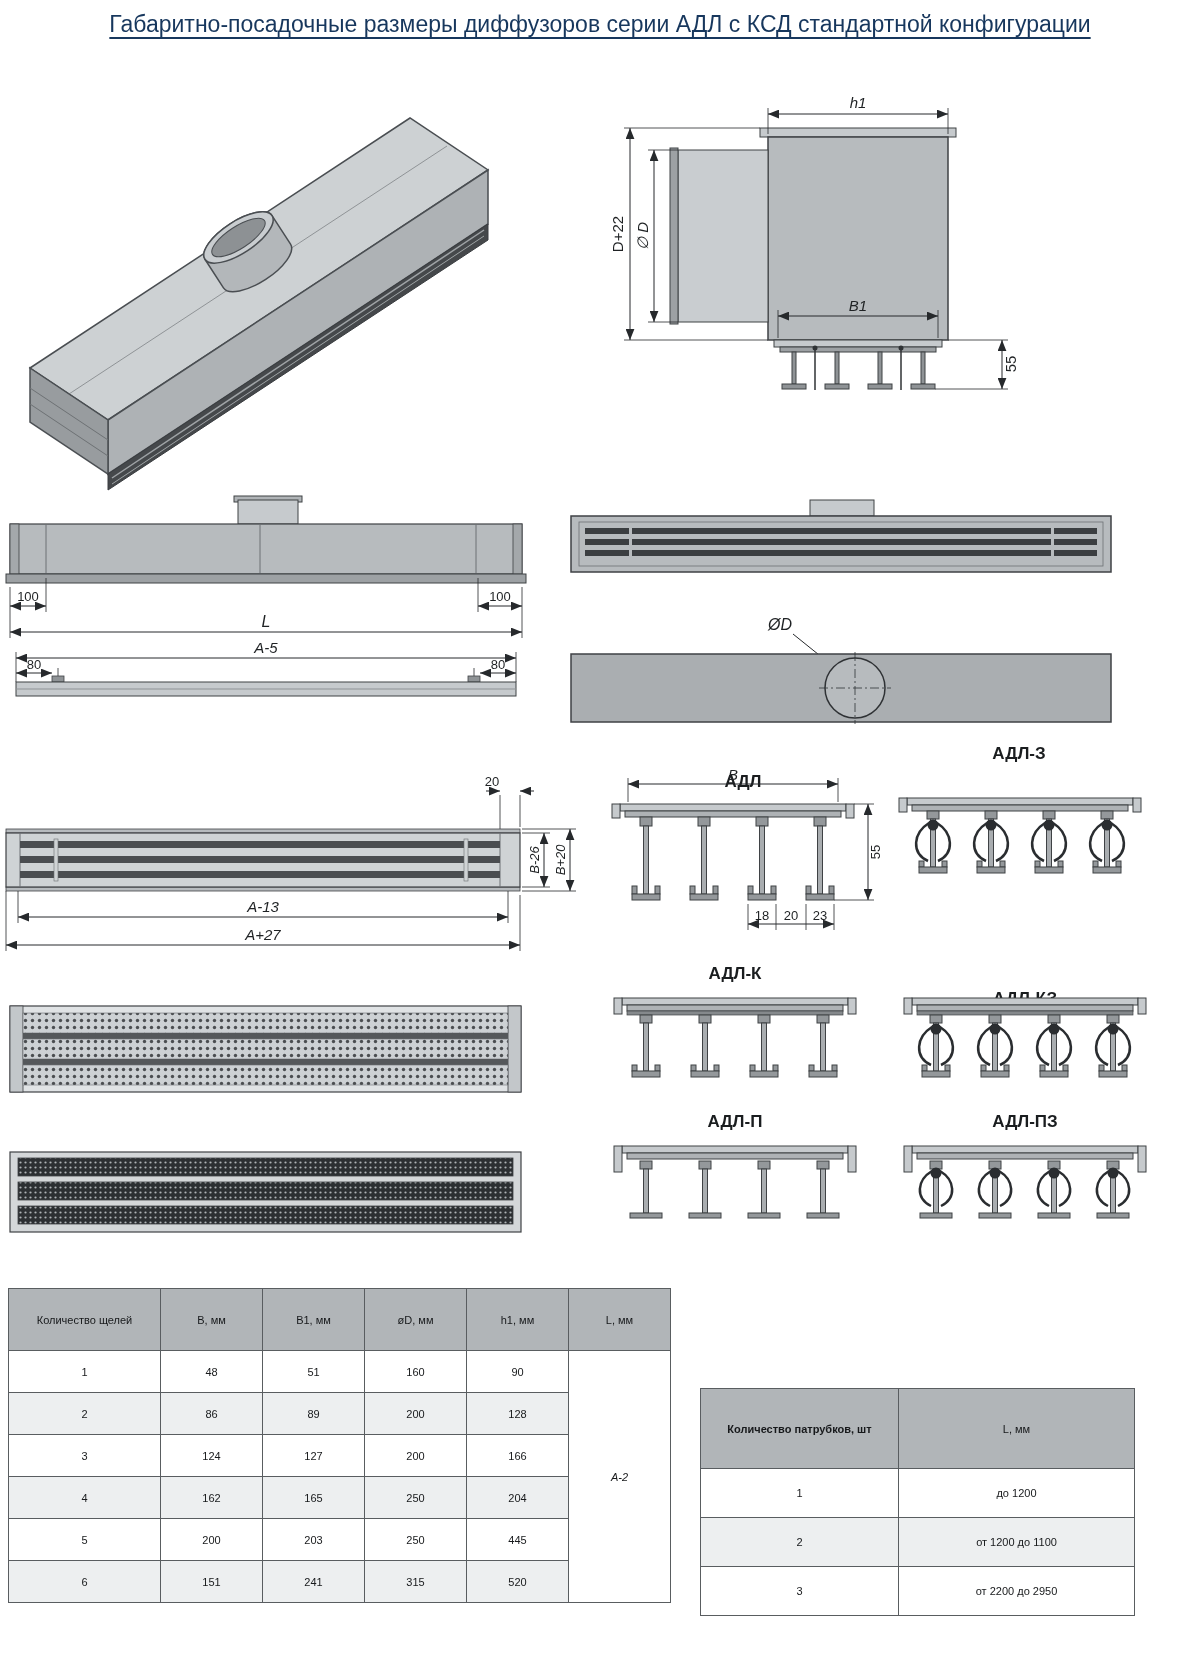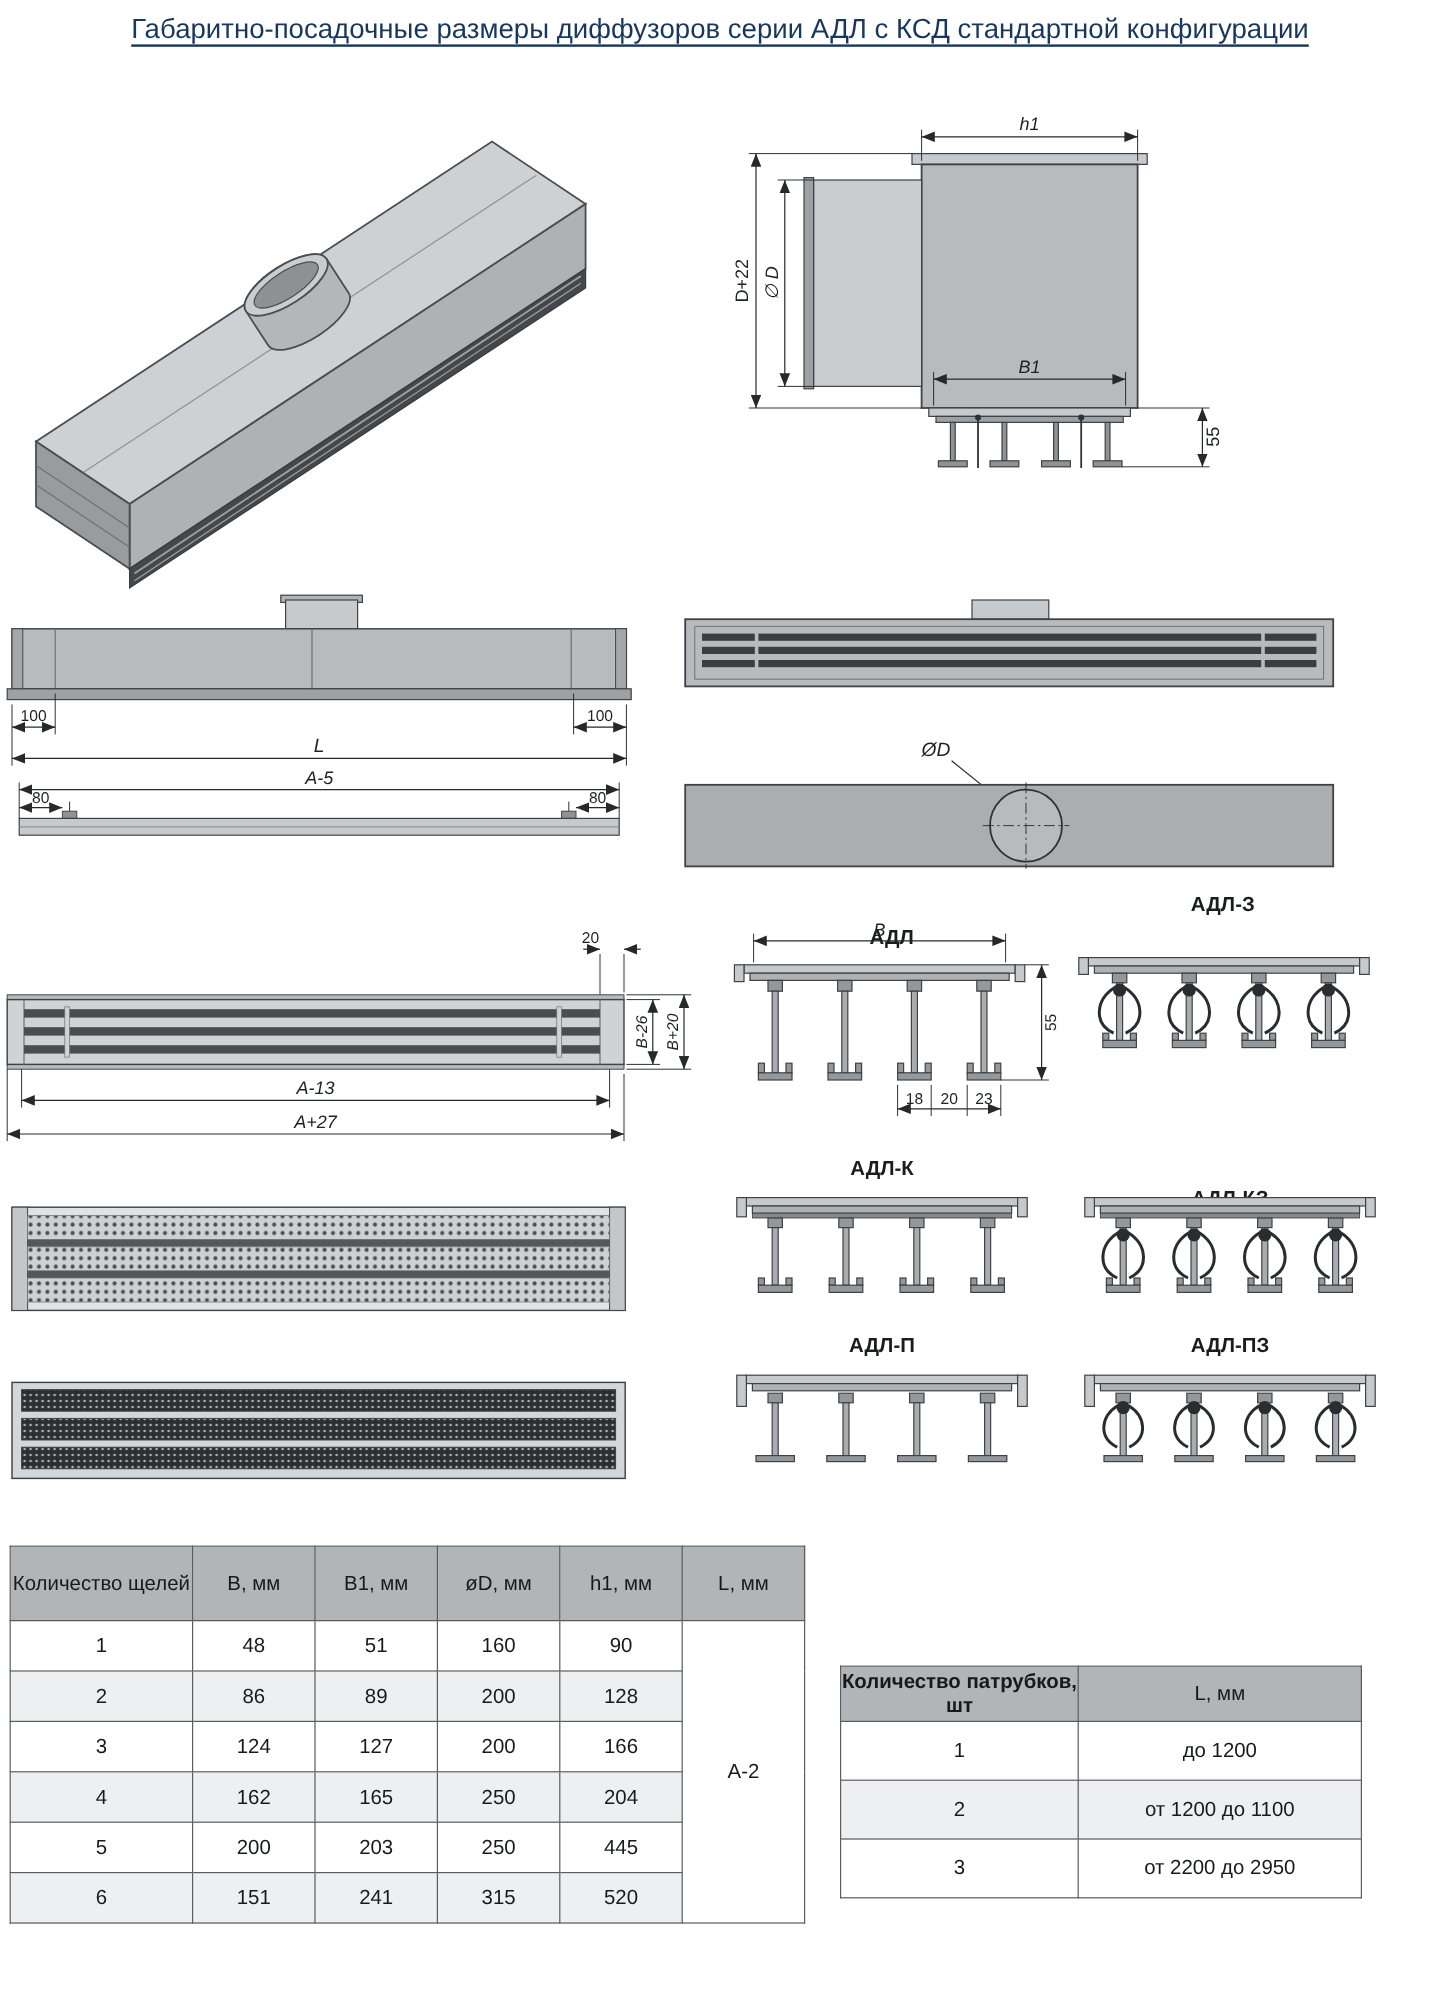--- a/index.html
+++ b/index.html
@@ -14,30 +14,30 @@
 
   .dl  { stroke:#26292c; stroke-width:1; fill:none; }
   .ext { stroke:#26292c; stroke-width:0.8; fill:none; }
   text.dim { font-size:15px; fill:#1f2224; font-family:"Liberation Sans", sans-serif; }
   text.dim-s { font-size:13px; fill:#1f2224; font-family:"Liberation Sans", sans-serif; }
   .it { font-style:italic; }
 
   .plabel { position:absolute; text-align:center; font-weight:700; font-size:17px; color:#1a1d1f; }
 
   .tblwrap { position:absolute; }
-  table { border-collapse:collapse; font-size:17px; color:#17191b; table-layout:fixed; }
+  table { border-collapse:collapse; font-size:11px; color:#17191b; table-layout:fixed; }
   th, td { border:1px solid #595d60; text-align:center; vertical-align:middle; }
   th { background:#b1b5b8; font-weight:400; }
   .t1 { width:662px; }
   .t1 thead tr { height:62px; }
   .t1 tbody tr { height:42px; }
   .t1 tbody tr:nth-child(even) td { background:#edeff0; }
-  .t1 td.lcell { background:#ffffff; }
+  .t1 td.lcell { background:#ffffff;font-style:italic; }
   .t2 { width:434px; }
-  .t2 thead tr { height:46px; }
+  .t2 thead tr { height:80px; }
   .t2 tbody tr { height:49px; }
   .t2 tbody tr:nth-child(even) td { background:#edeff0; }
   .t2 th.bold { font-weight:700; }
 </style>
 </head>
 <body>
 
 <div class="page">
 
   <svg width="0" height="0" style="position:absolute">

